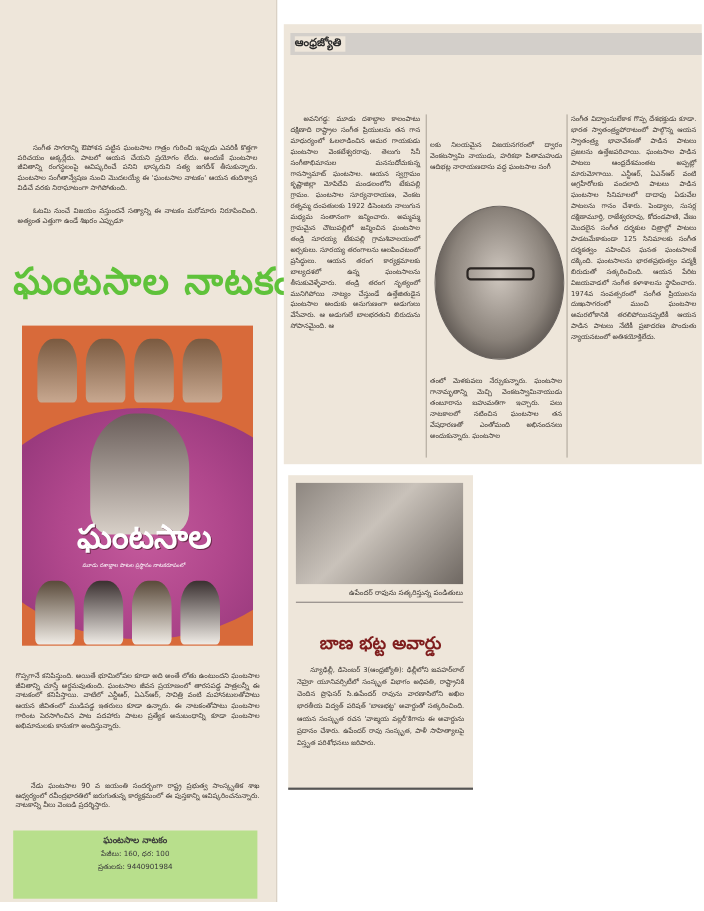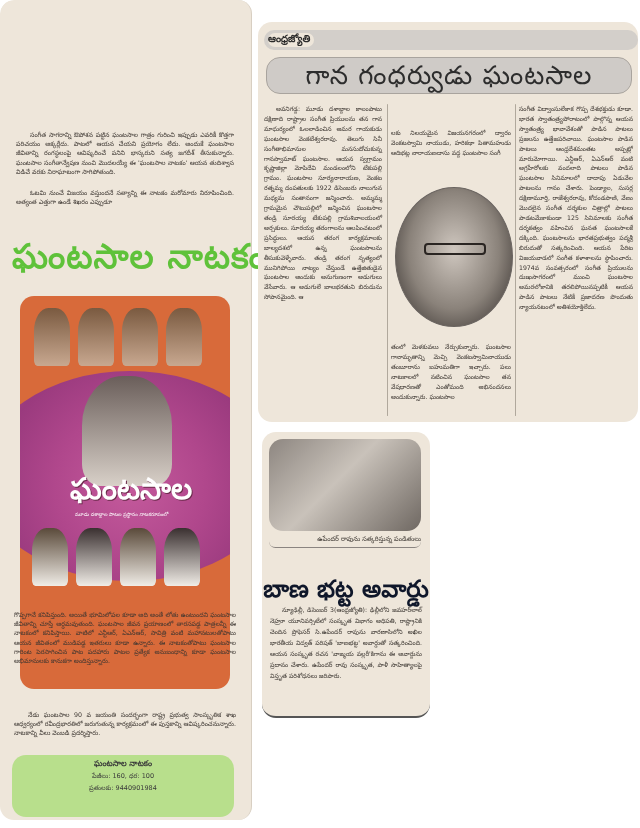--- a/index.html
+++ b/index.html
@@ -1,27 +1,27 @@
 <!DOCTYPE html>
 <html><head>
 <meta charset="utf-8">
 <style>
-  * { box-sizing: border-box; margin: 0; padding: 0; border-radius: 14px; }
+  * { box-sizing: border-box; margin: 0; padding: 0; }
   body { width: 640px; height: 828px; background: #ffffff; position: relative; overflow: hidden;
          font-family: "DejaVu Sans", sans-serif; color: #3a3530; }
   .clip { position: absolute; background: #efe8dc; }
   
   #left { left: 0; top: 0; width: 252px; height: 820px; background: #eee6da; border-right: 1px solid #d8cfc2; }
   .datebox { position: absolute; left: 15px; top: 41px; width: 220px; height: 63px; background: #cfd0d0; text-align: center; }
   .datebox .date { font-family: "Liberation Sans", sans-serif; font-size: 21px; color: #3d3d3d; margin-top: 7px; }
   .datebox .day { font-size: 17px; color: #d3569a; margin-top: 2px; letter-spacing: 0.5px; }
   .para { position: absolute; font-size: 6.3px; line-height: 9.2px; color: #3b3530; text-align: justify; }
   .bigtitle { position: absolute; left: 12px; top: 236px; width: 228px; font-size: 34px; font-weight: bold;
               color: #5fc23a; letter-spacing: 1px; white-space: nowrap; }
-  .poster { position: absolute; left: 20px; top: 296px; width: 210px; height: 393px; background: #d86a3a; overflow: hidden; }
+  .poster { position: absolute; left: 20px; top: 296px; width: 210px; height: 291px; background: #d86a3a; overflow: hidden; }
   .poster .band { position: absolute; left: -40px; top: 75px; width: 300px; height: 210px; border-radius: 50%;
                   background: radial-gradient(circle at 50% 55%, #c45a9c 0%, #b0478c 40%, #9a3a7e 70%, #c44f7e 100%); }
   .poster .hero { position: absolute; left: 62px; top: 80px; width: 90px; height: 110px; border-radius: 45% 45% 20% 20%;
                   background: linear-gradient(#6a5e5a, #d8d0c8); }
   .poster .figs { position: absolute; display: flex; gap: 8px; }
   .poster .fig { width: 36px; height: 58px; border-radius: 40% 40% 10% 10%; background: linear-gradient(#7a5a40, #c8a890); }
   .poster .ptitle { position: absolute; left: 50px; top: 175px; font-size: 30px; color: #fff; font-weight: bold; text-shadow: 1px 1px 0 #6a2a4a; }
   .poster .psub { position: absolute; left: 55px; top: 215px; font-size: 5px; color: #fff; width: 120px; }
   .infobox { position: absolute; left: 12px; top: 755px; width: 222px; height: 62px; background: #b8df8c; text-align: center; }
   .infobox div { font-size: 6.5px; line-height: 12px; color: #3a3a3a; }
@@ -36,21 +36,21 @@
   .subhead { position: absolute; left: 133px; top: 84px; width: 120px; font-size: 13px; color: #2d2d2d; }
   .portrait { position: absolute; left: 137px; top: 197px; width: 118px; height: 140px; border-radius: 50%;
               background: radial-gradient(ellipse at 50% 45%, #cfc7bf 0%, #8a827a 55%, #4a4440 85%); border: 1px solid #6a6460; }
   .portrait .glasses { position: absolute; left: 28px; top: 55px; width: 62px; height: 12px; border: 2px solid #2a2522; border-radius: 4px; }
   .divider-v { position: absolute; width: 1px; background: #b0a89c; }
   
   #award { left: 262px; top: 432px; width: 168px; height: 286px; background: #eee6da; border-bottom: 2px solid #555; }
   .photo { position: absolute; left: 7px; top: 7px; width: 152px; height: 92px; background: linear-gradient(135deg,#8d8680,#c9c2ba 45%,#6f6862); }
   .caption { position: absolute; left: 7px; top: 103px; width: 152px; font-size: 6.5px; text-align: right; border-bottom: 1px solid #8a8480; padding-bottom: 3px; }
   .ahead1 { position: absolute; left: 0; top: 122px; width: 168px; text-align: center; font-size: 14px; color: #2a2a2a; }
-  .ahead2 { position: absolute; left: 0; top: 143px; width: 168px; text-align: center; font-size: 24px; font-weight: bold; color: #0f172a; }
+  .ahead2 { position: absolute; left: 0; top: 143px; width: 168px; text-align: center; font-size: 16px; font-weight: bold; color: #7f1d1d; }
   .abody { position: absolute; left: 8px; top: 172px; width: 152px; font-size: 6.2px; line-height: 11px; text-align: justify; }
 </style>
 </head>
 <body>
 
 <div id="left" class="clip">
   <div class="para" style="left:16px;top:130px;width:218px;text-indent:14px;">సంగీత సాగరాన్ని ఔపోశన పట్టిన ఘంటసాల గాత్రం గురించి ఇప్పుడు ఎవరికీ కొత్తగా పరిచయం అక్కర్లేదు. పాటలో ఆయన చేయని ప్రయోగం లేదు. అందుకే ఘంటసాల జీవితాన్ని రంగస్థలంపై ఆవిష్కరించే పనిని భాస్కరుని సత్య జగదీశ్ తీసుకున్నారు. ఘంటసాల సంగీతాన్వేషణ నుంచి మొదలయ్యే ఈ 'ఘంటసాల నాటకం' ఆయన తుదిశ్వాస విడిచే వరకు నిరాఘాటంగా సాగిపోతుంది.</div>
   <div class="para" style="left:16px;top:188px;width:218px;text-indent:14px;">ఓటమి నుంచే విజయం వస్తుందనే సత్యాన్ని ఈ నాటకం మరోమారు నిరూపించింది. అత్యంత ఎత్తుగా ఉండే శిఖరం ఎప్పుడూ</div>
   <div class="bigtitle">ఘంటసాల నాటకం</div>
 
@@ -80,21 +80,20 @@
     <div class="t">ఘంటసాల నాటకం</div>
     <div>పేజీలు: 160, ధర: 100</div>
     <div>ప్రతులకు: 9440901984</div>
   </div>
 </div>
 
 <div id="main" class="clip">
   <div class="masthead">
     <span>ఆంధ్రజ్యోతి</span>
   </div>
-  <div class="headline">గాన గంధర్వుడు ఘంటసాల</div>
 
   <div class="col" style="left:6px;top:82px;width:118px;text-indent:12px;">అవనిగడ్డ: మూడు దశాబ్దాల కాలంపాటు దక్షిణాది రాష్ట్రాల సంగీత ప్రియులను తన గాన మాధుర్యంలో ఓలలాడించిన అమర గాయకుడు ఘంటసాల వెంకటేశ్వరరావు. తెలుగు సినీ సంగీతాభిమానుల మనసుదోచుకున్న గానస్వామాట్ ఘంటసాల. ఆయన స్వగ్రామం కృష్ణాజిల్లా మోపిదేవి మండలంలోని టేకుపల్లి గ్రామం. ఘంటసాల సూర్యనారాయణ, వెంకట రత్నమ్మ దంపతులకు 1922 డిసెంబరు నాలుగున మధ్యమ సంతానంగా జన్మించారు. అమ్మమ్మ గ్రామమైన చౌటుపల్లిలో జన్మించిన ఘంటసాల తండ్రి సూరయ్య టేకుపల్లి గ్రామశివాలయంలో అర్చకులు. సూరయ్య తరంగాలను ఆలపించటంలో ప్రసిద్ధులు. ఆయన తరంగ కార్యక్రమాలకు బాల్యదశలో ఉన్న ఘంటసాలను తీసుకువెళ్ళేవారు. తండ్రి తరంగ నృత్యంలో మునిగిపోయి నాట్యం చేస్తుండే ఉత్తేజితుడైన ఘంటసాల అందుకు అనుగుణంగా అడుగులు వేసేవారు. ఆ అడుగులే బాలభరతుని బిరుదును సోపానమైంది. ఆ</div>
   <div class="divider-v" style="left:129px;top:82px;height:312px;"></div>
   <div class="col" style="left:133px;top:106px;width:120px;">లకు నిలయమైన విజయనగరంలో ద్వారం వెంకటస్వామి నాయుడు, హరికథా పితామహుడు ఆదిభట్ల నారాయణదాసు వద్ద ఘంటసాల సంగీ</div>
   <div class="portrait" style="top:165px;">
       <div class="glasses"></div>
     </div>
   <div class="col" style="left:133px;top:320px;width:120px;">తంలో మెళకువలు నేర్చుకున్నారు. ఘంటసాల గానామృతాన్ని మెచ్చి వెంకటస్వామినాయుడు తంబూరాను బహుమతిగా ఇచ్చారు. పలు నాటకాలలో నటించిన ఘంటసాల తన వేషధారణతో ఎంతోమంది అభినందనలు అందుకున్నారు. ఘంటసాల</div>
   <div class="divider-v" style="left:257px;top:82px;height:312px;"></div>
   <div class="col" style="left:261px;top:82px;width:114px;">సంగీత విద్వాంసులేకాక గొప్ప దేశభక్తుడు కూడా. భారత స్వాతంత్ర్యపోరాటంలో పాల్గొన్న ఆయన స్వాతంత్ర్య భావావేశంతో పాడిన పాటలు ప్రజలను ఉత్తేజపరిచాయి. ఘంటసాల పాడిన పాటలు ఆంధ్రదేశమంతట అప్పట్లో మారుమోగాయి. ఎన్టీఆర్, ఏఎన్ఆర్ వంటి అగ్రహీరోలకు వందలాది పాటలు పాడిన ఘంటసాల సినిమాలలో దాదాపు ఏడువేల పాటలను గానం చేశారు. పెండ్యాల, సుసర్ల దక్షిణామూర్తి, రాజేశ్వరరావు, కోదండపాణి, వేణు మొదలైన సంగీత దర్శకుల చిత్రాల్లో పాటలు పాడటమేకాకుండా 125 సినిమాలకు సంగీత దర్శకత్వం వహించిన ఘనత ఘంటసాలకే దక్కింది. ఘంటసాలను భారతప్రభుత్వం పద్మశ్రీ బిరుదుతో సత్కరించింది. ఆయన పేరిట విజయవాడలో సంగీత కళాశాలను స్థాపించారు. 1974వ సంవత్సరంలో సంగీత ప్రియులను దుఃఖసాగరంలో ముంచి ఘంటసాల అమరలోకానికి తరలిపోయినప్పటికీ ఆయన పాడిన పాటలు నేటికీ ప్రజాదరణ పొందుతు న్యాయనటంలో అతిశయోక్తిలేదు.</div>

